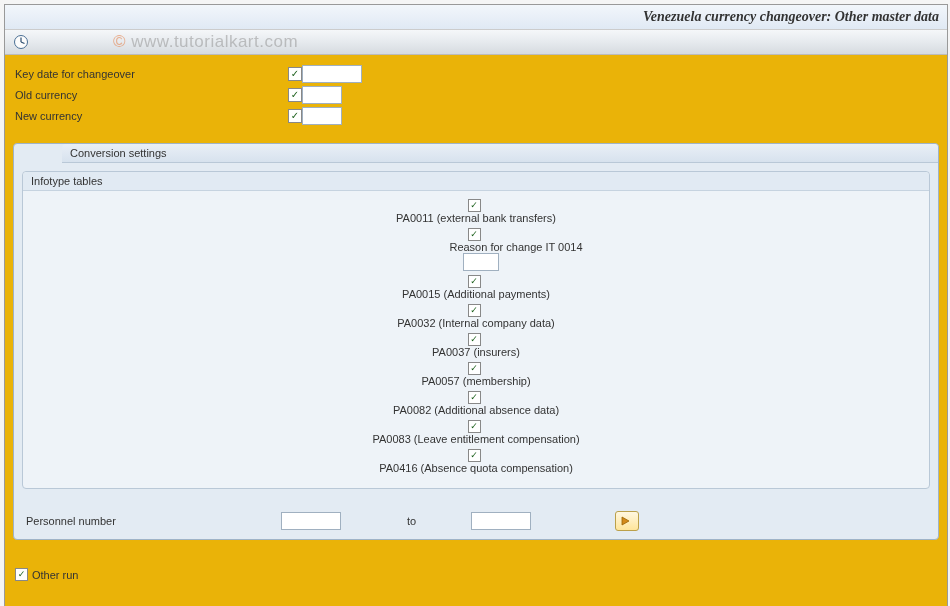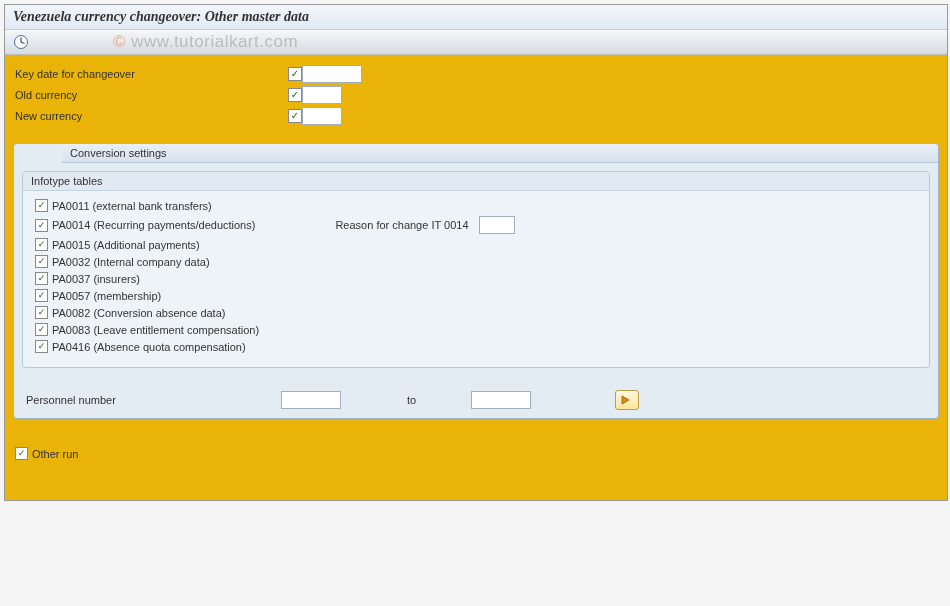--- a/index.html
+++ b/index.html
@@ -19,20 +19,21 @@
       background: linear-gradient(to bottom, #f2f6fb 0%, #e0e9f4 100%);
       padding: 4px 8px;
       border-bottom: 1px solid #ccc;
     }
     .title-bar h1 {
       font-size: 14px;
       font-weight: bold;
       font-style: italic;
       font-family: Georgia, "Times New Roman", serif;
       color: #333;
+      text-align: right;
     }
     .toolbar {
       background: linear-gradient(to bottom, #f5f7f9 0%, #e6eaee 50%, #d6dbe0 100%);
       padding: 4px 8px;
       border-bottom: 1px solid #bbb;
       display: flex;
       align-items: center;
       position: relative;
     }
     .clock-icon {
@@ -125,20 +126,21 @@
       font-size: 11px;
     }
     .inner-body {
       padding: 8px 12px 10px 12px;
     }
     .check-row {
       display: flex;
       align-items: center;
       margin-bottom: 4px;
       font-size: 11px;
+      flex-direction: column;
     }
     .cb {
       width: 13px;
       height: 13px;
       border: 1px solid #888;
       background: #fff;
       margin-right: 4px;
       display: inline-flex;
       align-items: center;
       justify-content: center;
@@ -231,21 +233,20 @@
       <div class="group-body">
         <div class="inner-box">
           <div class="inner-title">Infotype tables</div>
           <div class="inner-body" id="infotype-list">
               <div class="check-row">
                 <span class="cb checked"></span>
                 <span class="cb-label">PA0011 (external bank transfers)</span>
               </div>
               <div class="check-row">
                 <span class="cb checked"></span>
-                <span class="cb-label">PA0014 (Recurring payments/deductions)</span>
                 <span class="reason-label">Reason for change IT 0014</span>
                 <input class="reason-input" style="">
               </div>
               <div class="check-row">
                 <span class="cb checked"></span>
                 <span class="cb-label">PA0015 (Additional payments)</span>
               </div>
               <div class="check-row">
                 <span class="cb checked"></span>
                 <span class="cb-label">PA0032 (Internal company data)</span>
@@ -253,21 +254,21 @@
               <div class="check-row">
                 <span class="cb checked"></span>
                 <span class="cb-label">PA0037 (insurers)</span>
               </div>
               <div class="check-row">
                 <span class="cb checked"></span>
                 <span class="cb-label">PA0057 (membership)</span>
               </div>
               <div class="check-row">
                 <span class="cb checked"></span>
-                <span class="cb-label">PA0082 (Conversion absence data)</span>
+                <span class="cb-label">PA0082 (Additional absence data)</span>
               </div>
               <div class="check-row">
                 <span class="cb checked"></span>
                 <span class="cb-label">PA0083 (Leave entitlement compensation)</span>
               </div>
               <div class="check-row">
                 <span class="cb checked"></span>
                 <span class="cb-label">PA0416 (Absence quota compensation)</span>
               </div>
             </div>

